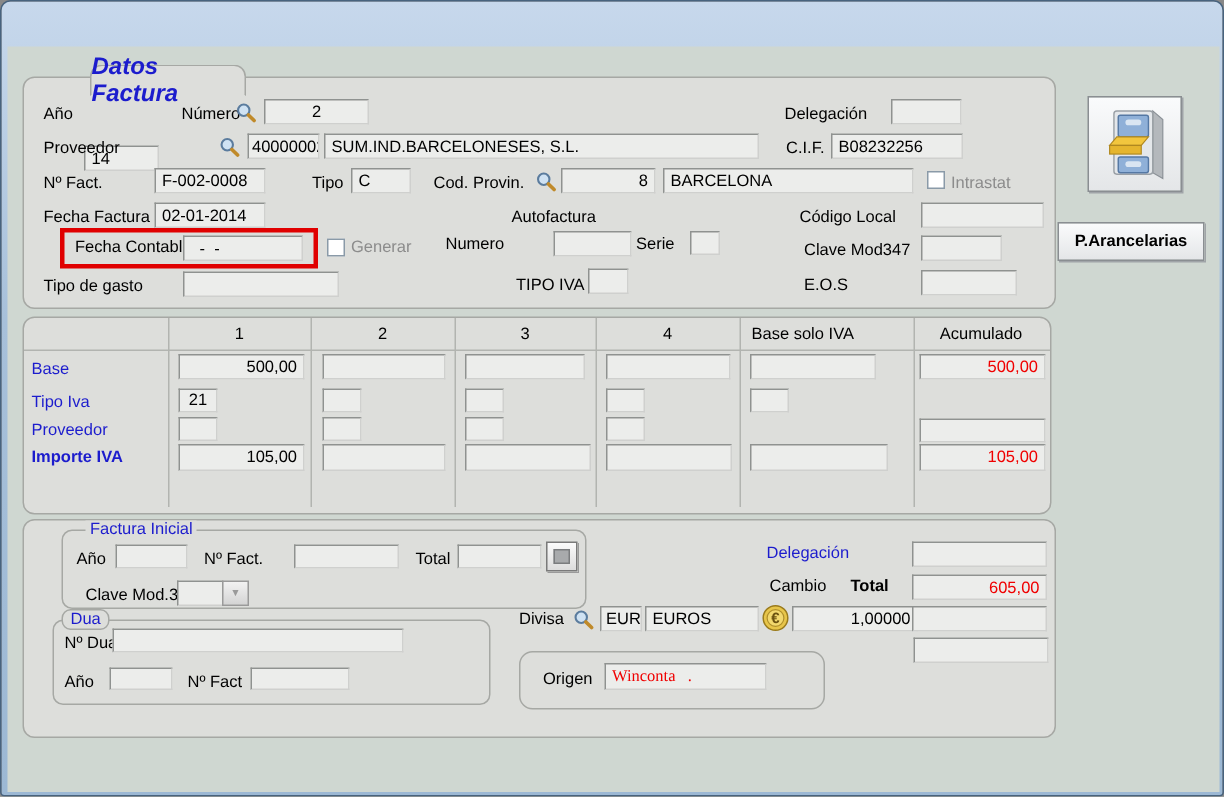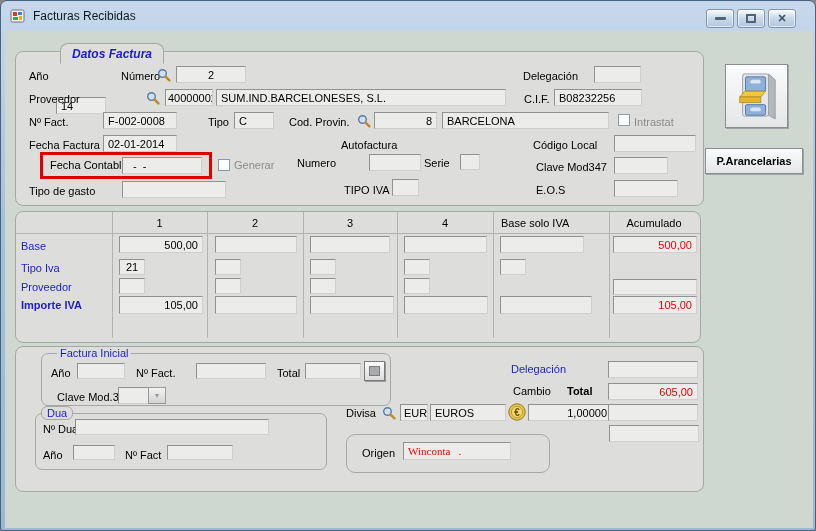--- a/index.html
+++ b/index.html
@@ -26,21 +26,21 @@
   .content {
     position:absolute; left:4px; top:30px; width:808px; height:497px;
     background:#cfd7d1; overflow:hidden;
   }
   .panel {
     position:absolute; background:#dddedb;
     border:1px solid #a6a8a4; border-radius:8px;
   }
   .tab {
     position:absolute; background:#dddedb; border:1px solid #a6a8a4;
-    color:#1c1ccd; font-weight:bold; font-style:italic; font-size:12px;
+    color:#1c1ccd; font-weight:bold; font-style:italic; font-size:16px;
     display:flex; align-items:center; justify-content:center; z-index:3;
   }
   .lbl { position:absolute; white-space:nowrap; color:#000; z-index:2; }
   .blue { color:#1c1ccd; }
   .gray { color:#8c8c8c; }
   .bold { font-weight:bold; }
   .fld {
     position:absolute; background:#ecedeb;
     border:1px solid #8f9290; border-right-color:#cfd0ce; border-bottom-color:#cfd0ce;
     display:flex; align-items:center; padding:0 4px; color:#000; z-index:2;
@@ -71,39 +71,20 @@
     border:1px solid #8a8e92; display:flex; align-items:center; justify-content:center;
     z-index:2; box-shadow:1px 1px 0 #a0a4a8;
   }
   .hdr { position:absolute; text-align:center; color:#000; z-index:2; }
 </style>
 </head>
 <body>
 
 <div class="window">
 
-  <div class="titlebar">
-    <svg class="title-icon" viewBox="0 0 16 16">
-      <rect x="1" y="2" width="13" height="12" rx="1.5" fill="#f4f4f4" stroke="#707070"></rect>
-      <rect x="3" y="4" width="4" height="4" fill="#d83b2a"></rect>
-      <rect x="8" y="4" width="4" height="3" fill="#3a7ad8"></rect>
-      <rect x="3" y="9" width="5" height="3" fill="#3aa83a"></rect>
-      <rect x="9" y="8" width="3" height="4" fill="#e8b020"></rect>
-    </svg>
-    <div class="title-text">Facturas Recibidas</div>
-    <div class="winbtn" style="left:705px;">
-        <span class="glyph-min"></span>
-      </div>
-    <div class="winbtn" style="left:736px;">
-        <span class="glyph-max"></span>
-      </div>
-    <div class="winbtn" style="left:767px;">
-        <span class="glyph-close">✕</span>
-      </div>
-  </div>
 
   <div class="content">
 
     <div class="panel" style="left:10px; top:20px; width:689px; height:155px;"></div>
     <div class="panel" style="left:10px; top:180px; width:686px; height:132px;"></div>
     <div class="panel" style="left:10px; top:315px; width:689px; height:146px;"></div>
 
     <div class="tab" style="left:55px; top:12px; width:104px; height:21px; border-radius:8px 8px 0 0; border-bottom:1px solid #dddedb;">
       <span>Datos Factura</span>
     </div>

